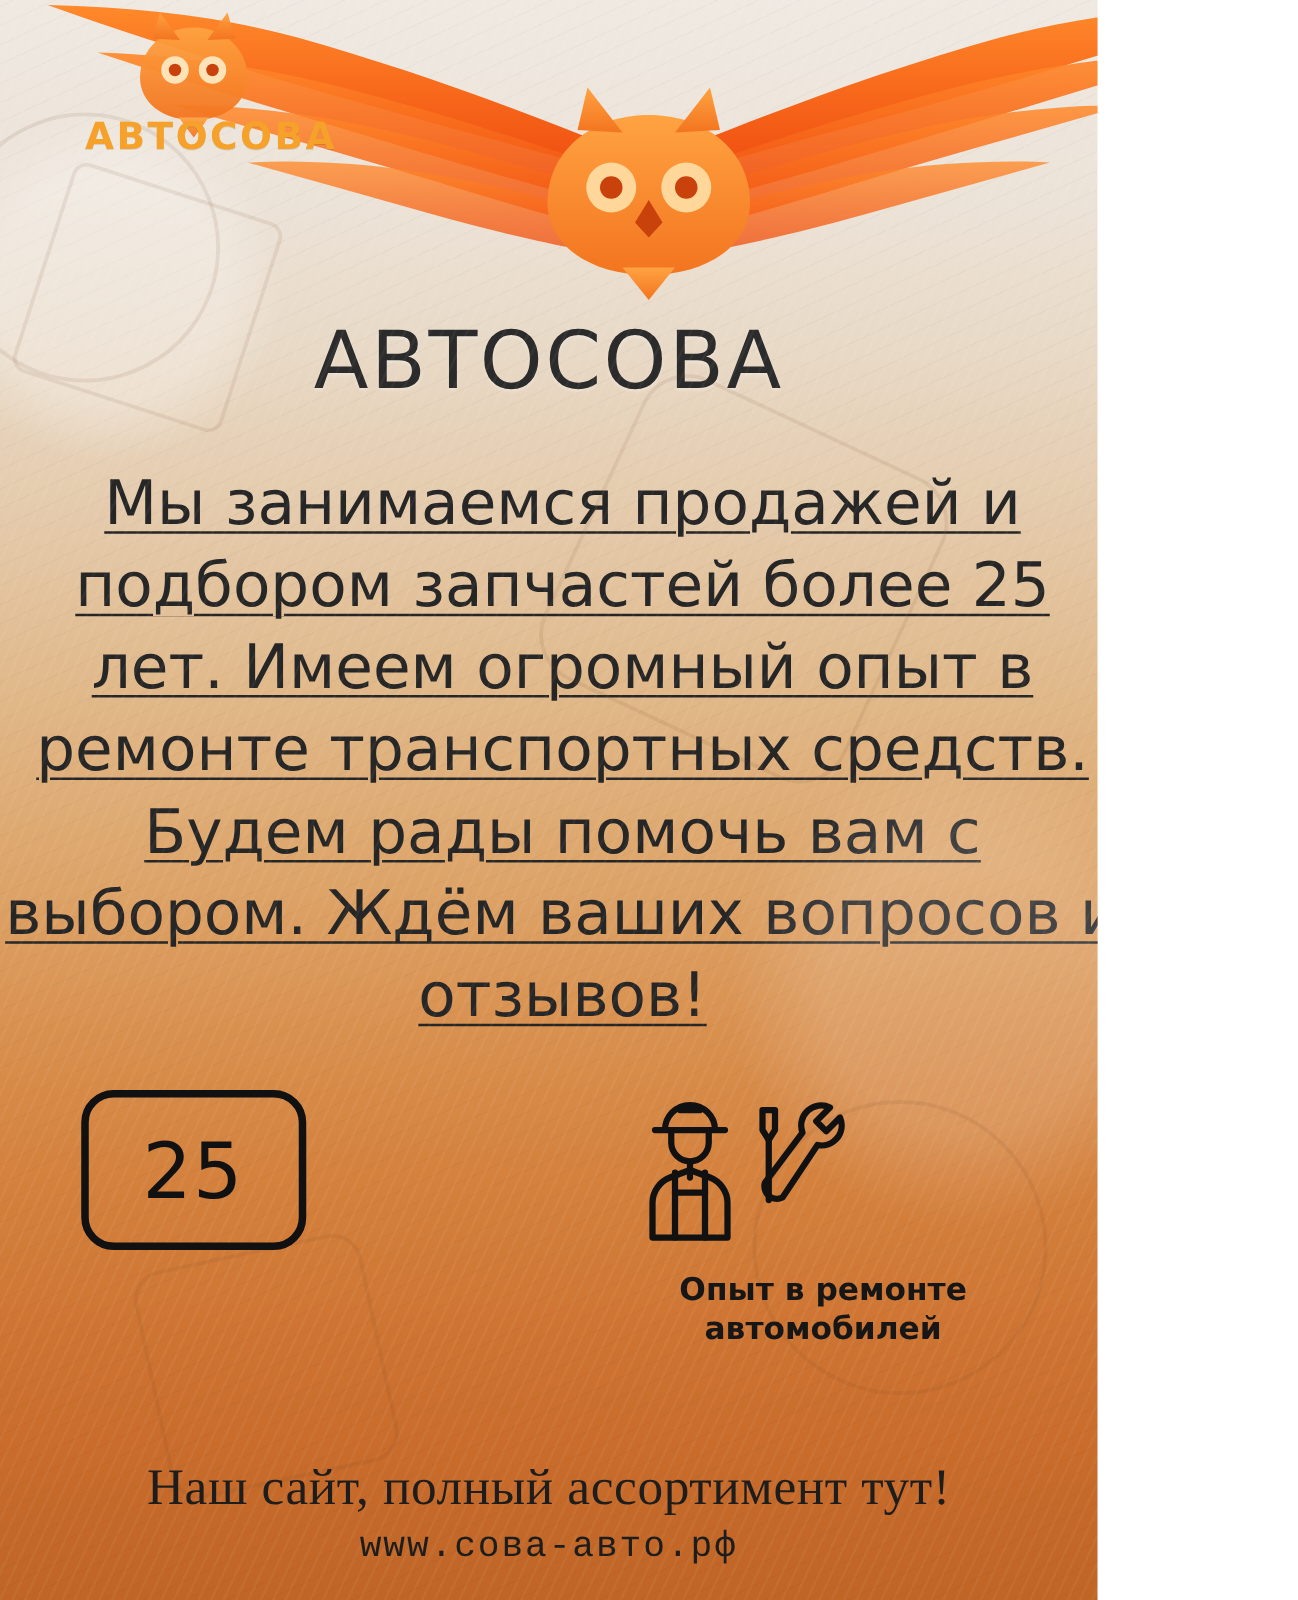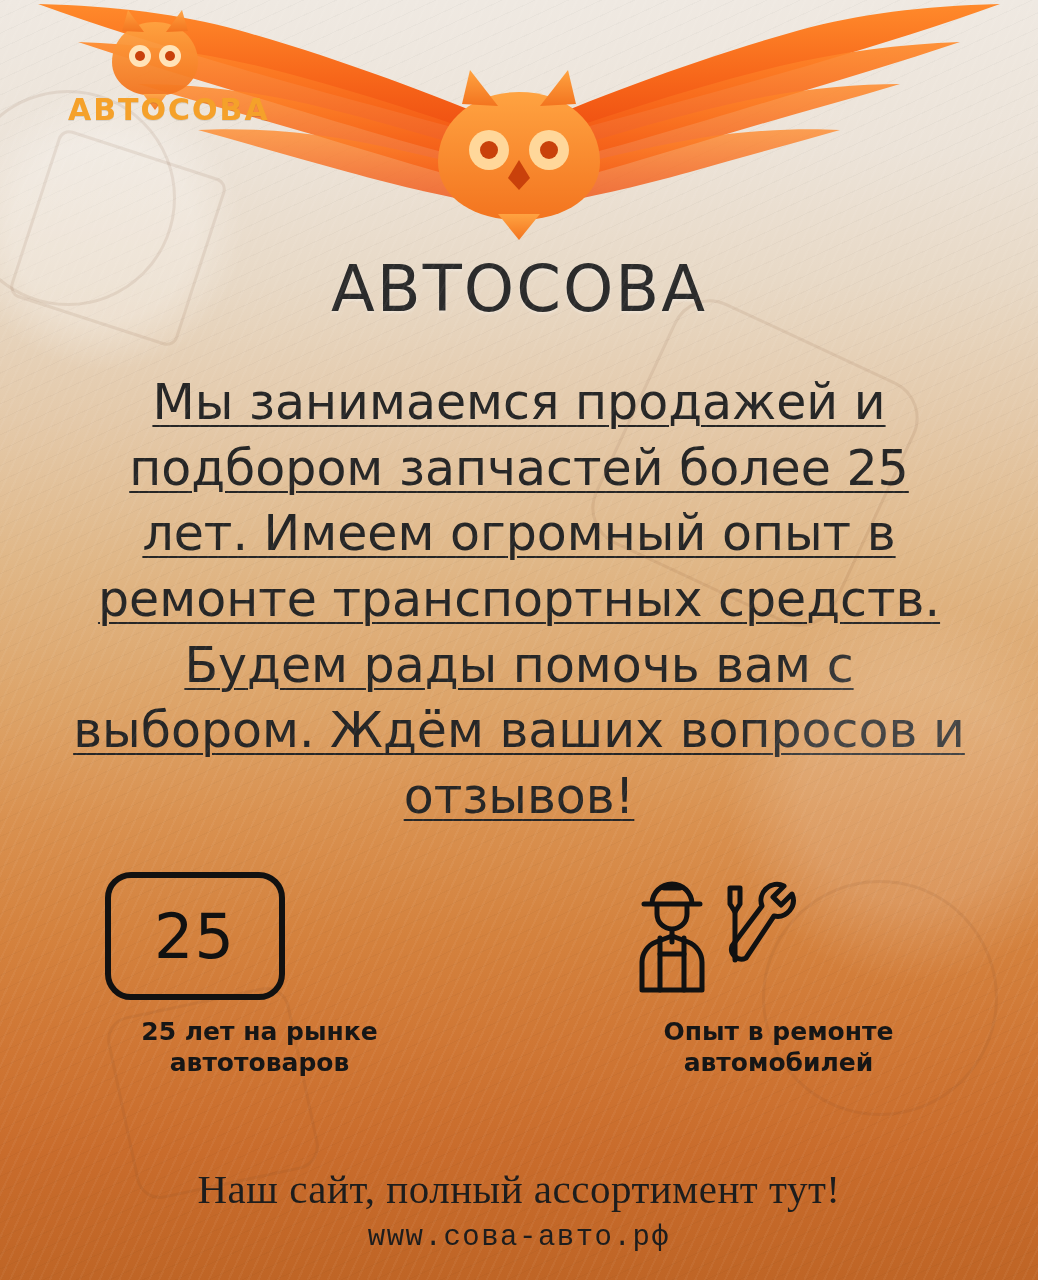--- a/index.html
+++ b/index.html
@@ -8,21 +8,21 @@
   }
   body {
     width: 1038px;
     height: 1280px;
     font-family: "DejaVu Sans", sans-serif;
     overflow: hidden;
   }
 
   .poster {
     position: relative;
-    width: 1038px;
+    width: 878px;
     height: 1280px;
     background:
       linear-gradient(to bottom,
         #efe9e2 0%,
         #ece3d8 12%,
         #e8d9c6 22%,
         #e4c9a9 33%,
         #e0b787 44%,
         #dda469 55%,
         #d99150 64%,
@@ -244,21 +244,20 @@
   <div class="brand-title">АВТОСОВА</div>
 
   <div class="pitch">Мы занимаемся продажей и подбором запчастей более 25 лет. Имеем огромный опыт в ремонте транспортных средств. Будем рады помочь вам с выбором. Ждём ваших вопросов и отзывов!</div>
 
   <div class="features">
 
     <div class="feature">
       <div class="icon">
         <div class="badge-25">25</div>
       </div>
-      <div class="caption">25 лет на рынке автотоваров</div>
     </div>
 
 
     <div class="feature">
       <div class="icon">
         <svg width="180" height="136" viewBox="0 0 180 136">
           <g fill="none" stroke="#111" stroke-width="5" stroke-linecap="round" stroke-linejoin="round">
 
             <path d="M20 36 h56 M28 36 a20 20 0 0 1 40 0"></path>
             <path d="M40 20 h16"></path>

